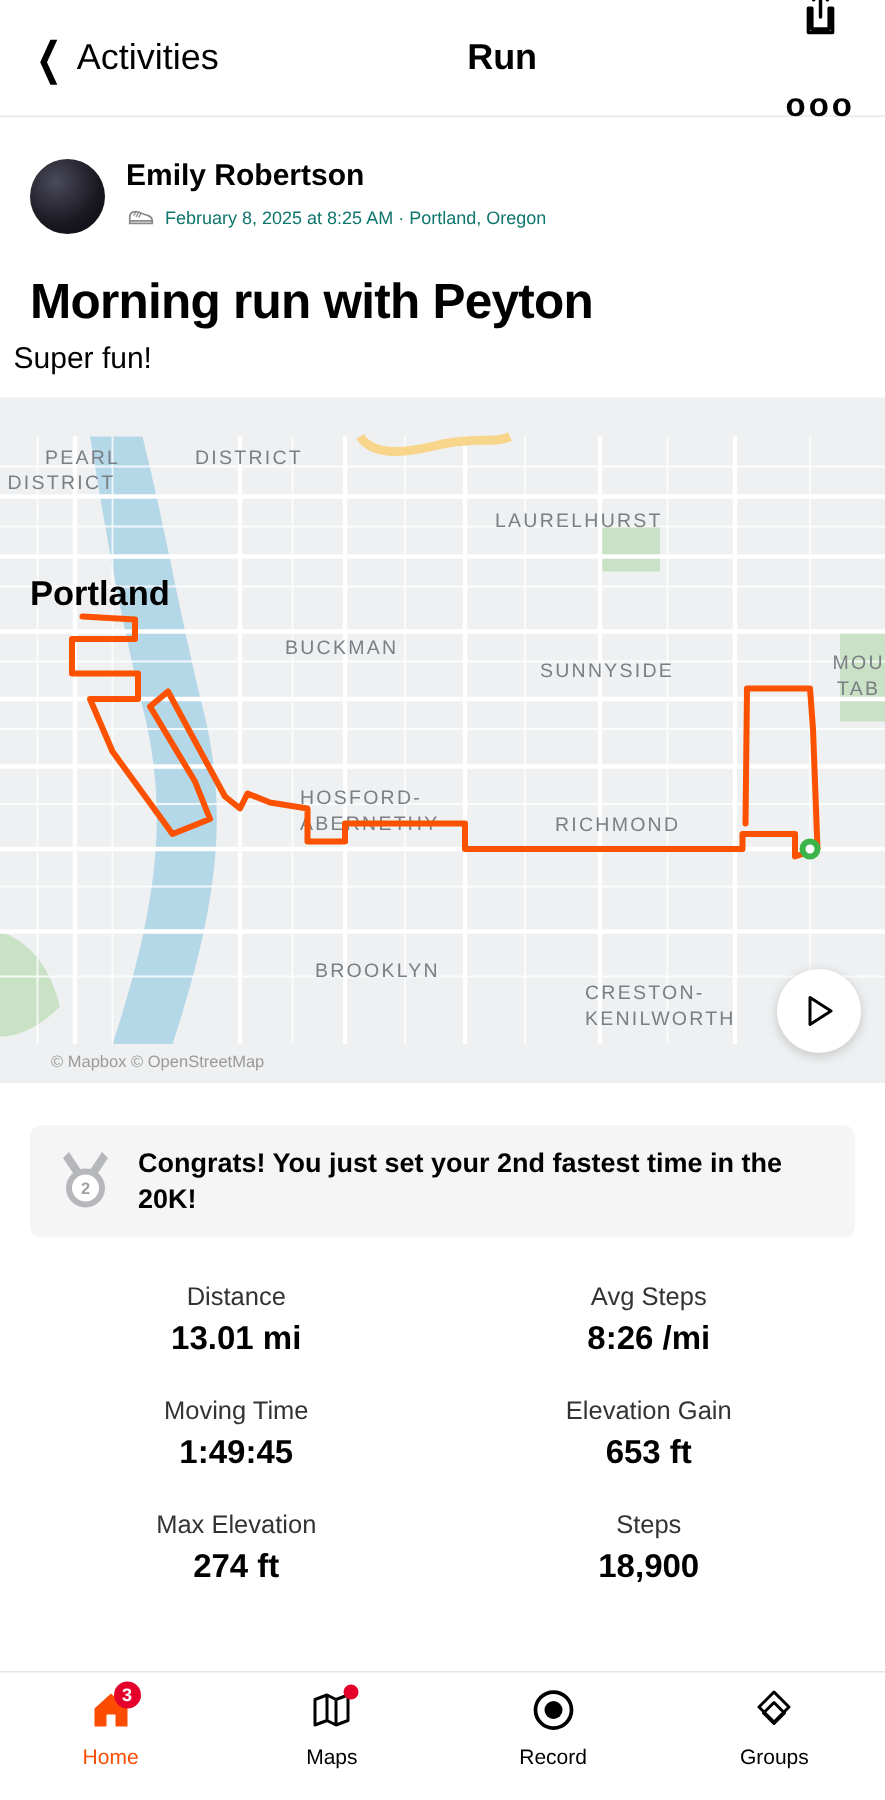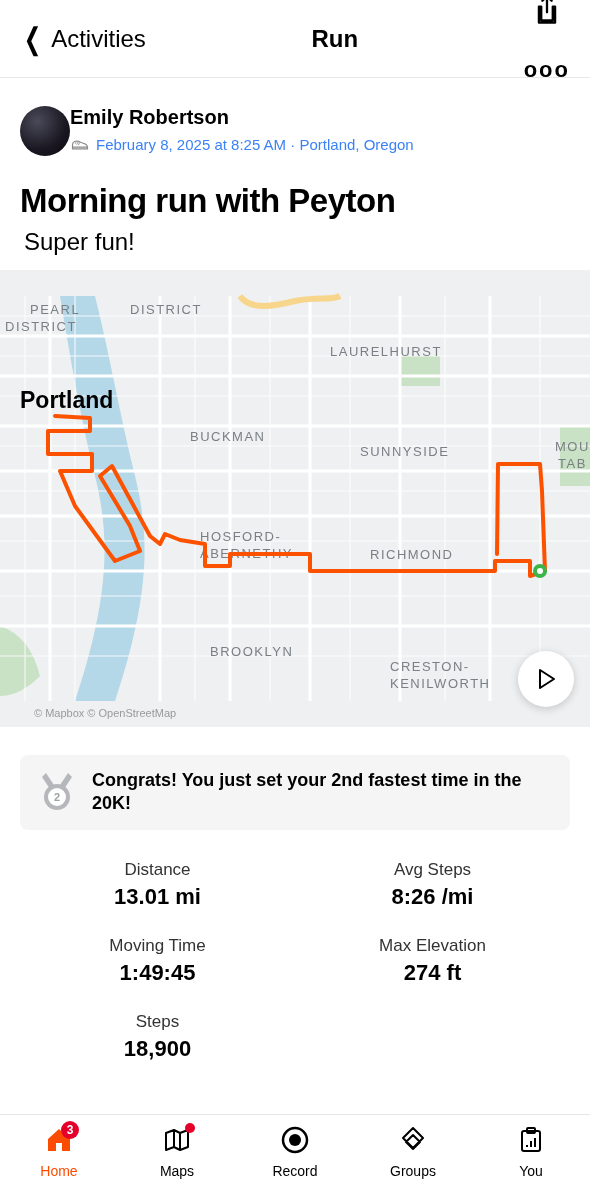--- a/index.html
+++ b/index.html
@@ -5,28 +5,28 @@
   * { box-sizing: border-box; margin: 0; padding: 0; }
   html, body { width: 590px; height: 1200px; font-family: -apple-system, Helvetica, Arial, sans-serif; background:#fff; color:#000; overflow:hidden; }
   .topbar { height:78px; display:flex; align-items:center; justify-content:space-between; padding:0 20px; border-bottom:1px solid #e8e8e8; }
   .topbar .left { display:flex; align-items:center; gap:6px; font-size:24px; font-weight:400; }
   .topbar .title { font-size:24px; font-weight:700; }
   .topbar .right { display:flex; align-items:center; gap:28px;flex-direction:column; }
   .back-chevron { font-size:30px; font-weight:300; transform:scaleX(0.7); display:inline-block; }
   .share svg { width:28px; height:30px; }
   .dots { letter-spacing:2px; font-size:22px; font-weight:900; }
 
-  .userrow { display:flex; align-items:flex-start; gap:0; padding:28px 20px 8px; }
+  .userrow { display:flex; align-items:flex-start; gap:14px; padding:28px 20px 8px; }
   .avatar { width:50px; height:50px; border-radius:50%; background:radial-gradient(circle at 35% 30%, #4a4a5a 0%, #1a1720 60%, #0a0810 100%); flex-shrink:0; }
   .userinfo .name { font-size:20px; font-weight:700; margin-bottom:4px; }
-  .userinfo .meta { font-size:15px; color:#3b82f6; display:flex; align-items:center; gap:6px; }
+  .userinfo .meta { font-size:12px; color:#0f766e; display:flex; align-items:center; gap:6px; }
   .shoe-icon svg { width:20px; height:20px; }
 
   .activity-title { font-size:33px; font-weight:800; padding:18px 20px 8px; letter-spacing:-0.5px;}
-  .activity-desc { font-size:24px; font-weight:400; padding:0 24px 14px; }
+  .activity-desc { font-size:20px; font-weight:400; padding:0 9px 14px; }
 
   .map-area { position:relative; width:100%; height:457px; background:#eef0f1; }
   .map-area svg.map { position:absolute; inset:0; width:100%; height:100%; }
   .play-btn { position:absolute; right:16px; bottom:20px; width:56px; height:56px; border-radius:50%; background:#fff; box-shadow:0 2px 8px rgba(0,0,0,0.18); display:flex; align-items:center; justify-content:center; }
   .map-attr { position:absolute; left:8px; bottom:8px; font-size:11px; color:#9a9a9a;margin-left:26px; }
 
   .congrats { margin:28px 20px 0; background:#f5f5f5; border-radius:8px; padding:14px 16px; display:flex; gap:14px; align-items:center; }
   .medal svg { width:42px; height:42px; }
   .congrats-text { font-size:18px; font-weight:700; line-height:1.3; }
 
@@ -178,20 +178,24 @@
   </div>
   <div class="stat">
     <div class="label">Avg Steps</div>
     <div class="value">8:26 /mi</div>
   </div>
   <div class="stat">
     <div class="label">Moving Time</div>
     <div class="value">1:49:45</div>
   </div>
   <div class="stat">
+    <div class="label">Elevation Gain</div>
+    <div class="value">653 ft</div>
+  </div>
+  <div class="stat">
     <div class="label">Max Elevation</div>
     <div class="value">274 ft</div>
   </div>
   <div class="stat">
     <div class="label">Steps</div>
     <div class="value">18,900</div>
   </div>
 </div>
 
 <div class="tabbar">
@@ -215,23 +219,13 @@
         <circle cx="15" cy="15" r="6" fill="#000"></circle>
       </svg>
     <div class="tlabel">Record</div>
   </div>
   <div class="tab">
     <svg viewBox="0 0 30 30">
         <path d="M15 3 L25 13 L15 23 L5 13 Z M15 10 L22 17 L15 24 L8 17 Z" fill="none" stroke="#000" stroke-width="2" stroke-linejoin="round"></path>
       </svg>
     <div class="tlabel">Groups</div>
   </div>
-  <div class="tab">
-    <svg viewBox="0 0 30 30">
-        <rect x="6" y="6" width="18" height="20" rx="2" fill="none" stroke="#000" stroke-width="2"></rect>
-        <rect x="11" y="3" width="8" height="5" rx="1" fill="none" stroke="#000" stroke-width="2"></rect>
-        <line x1="11" y1="20" x2="11" y2="22" stroke="#000" stroke-width="2"></line>
-        <line x1="15" y1="16" x2="15" y2="22" stroke="#000" stroke-width="2"></line>
-        <line x1="19" y1="13" x2="19" y2="22" stroke="#000" stroke-width="2"></line>
-      </svg>
-    <div class="tlabel">You</div>
-  </div>
 </div>
 
 </body></html>

